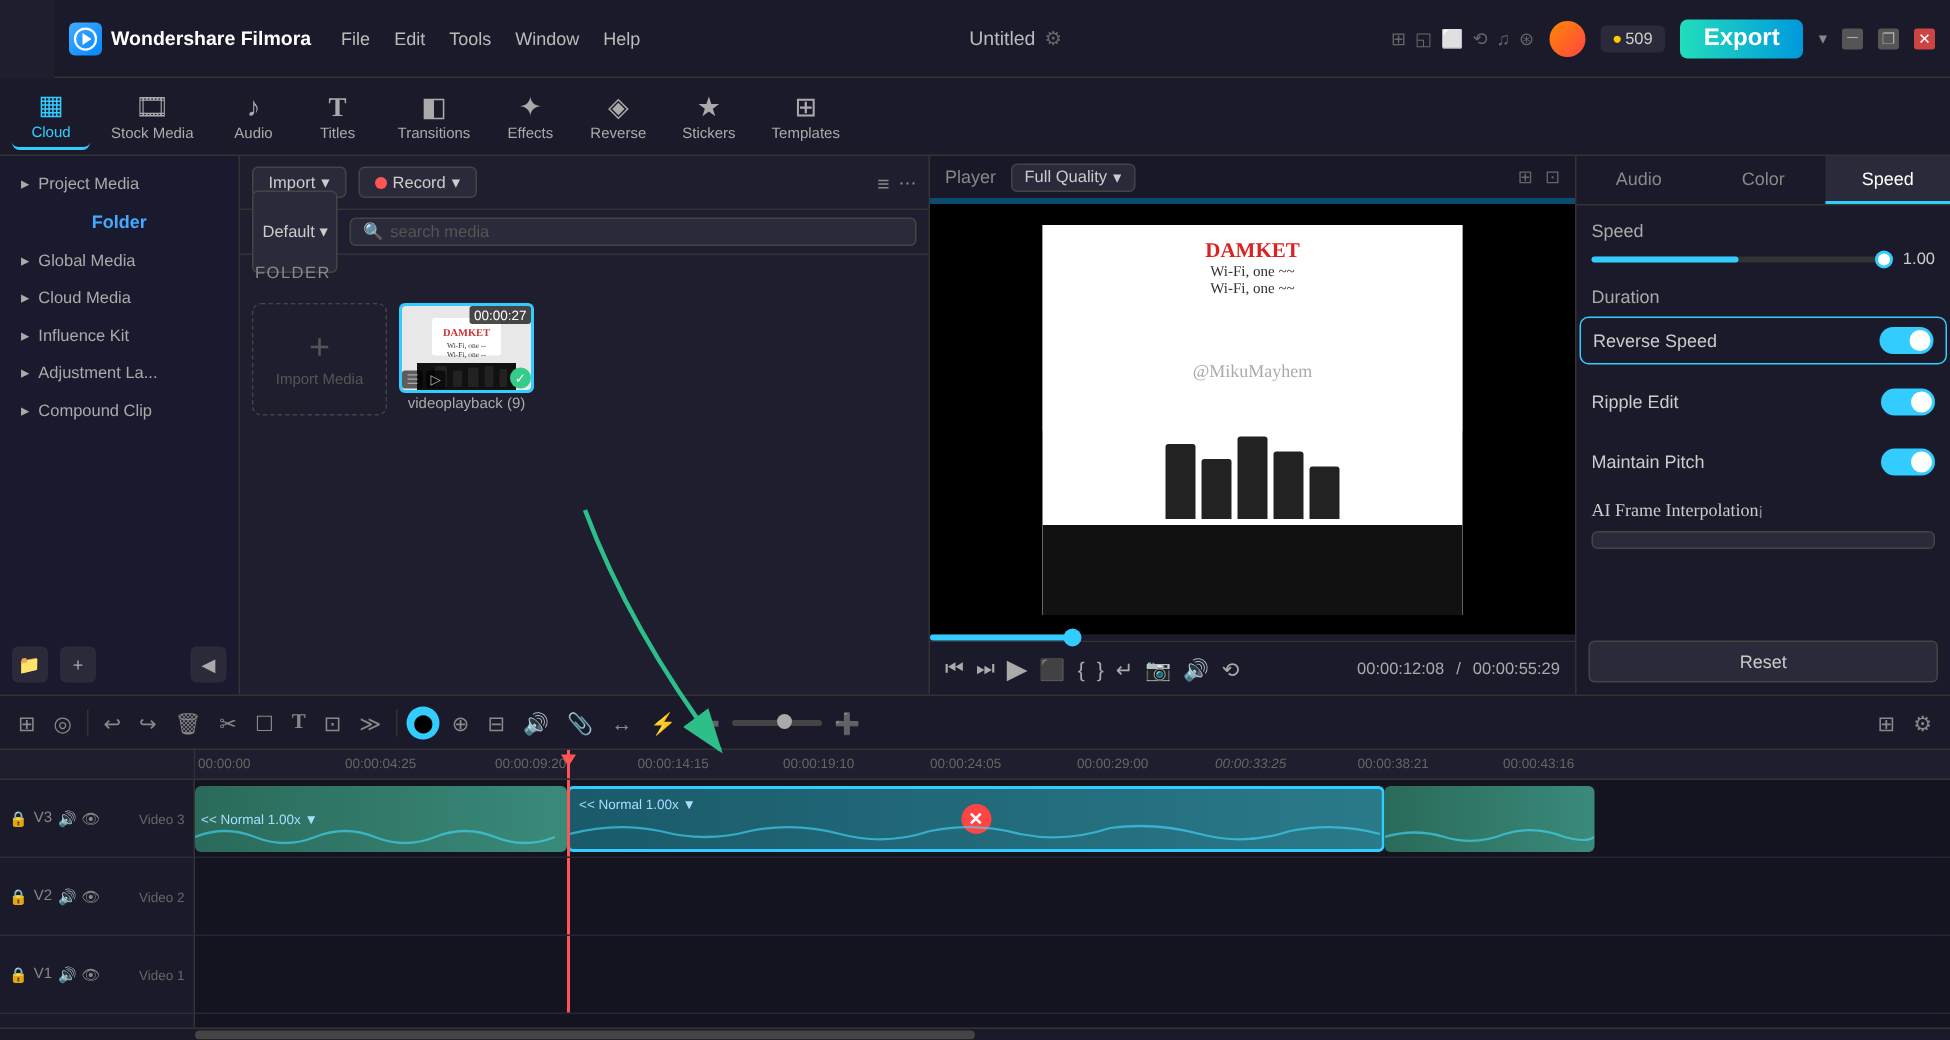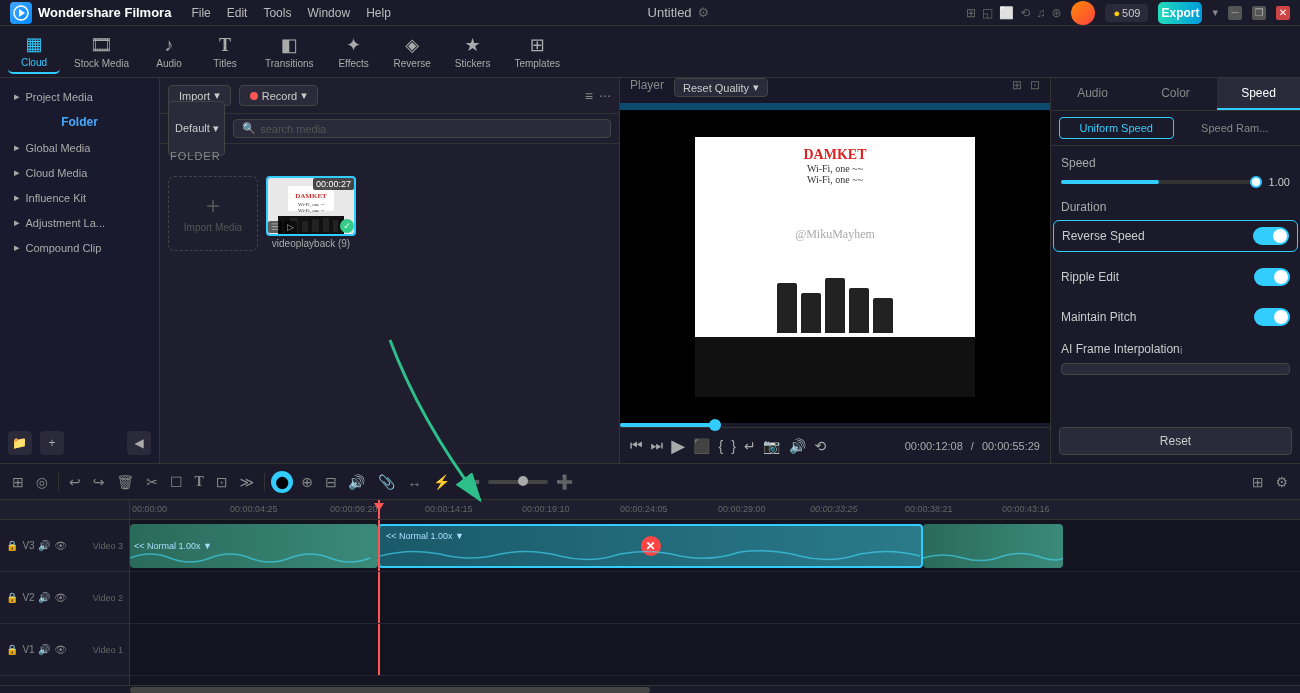--- a/index.html
+++ b/index.html
@@ -1,26 +1,26 @@
 <!DOCTYPE html>
 <html><head>
   <meta charset="utf-8">
   <style>
     * { box-sizing: border-box; margin: 0; padding: 0; }
     body { width: 1300px; height: 693px; overflow: hidden; background: #1e1e2e; color: #ccc; font-family: 'Segoe UI', Arial, sans-serif; font-size: 12px; display: flex; flex-direction: column; }
 
     
-    .top-bar { height: 26px; background: #1a1a2a; display: flex; align-items: center; padding: 0 10px; gap: 12px; border-bottom: 1px solid #333; flex-shrink: 0; }
+    .top-bar { height: 52px; background: #1a1a2a; display: flex; align-items: center; padding: 0 10px; gap: 12px; border-bottom: 1px solid #333; flex-shrink: 0; margin-left: 36px; }
     .app-logo { display: flex; align-items: center; gap: 6px; color: #fff; font-size: 13px; font-weight: bold; }
     .app-logo-icon { width: 22px; height: 22px; background: linear-gradient(135deg, #4af, #08f); border-radius: 4px; display: flex; align-items: center; justify-content: center; font-size: 10px; color: #fff; }
     .menu-items { display: flex; gap: 16px; color: #bbb; font-size: 12px; margin-left: 8px; }
     .menu-item { cursor: pointer; }
     .title-area { flex: 1; text-align: center; color: #bbb; font-size: 13px; display: flex; align-items: center; justify-content: center; gap: 6px; }
     .win-btn { width: 14px; height: 14px; border-radius: 2px; background: #555; cursor: pointer; display: flex; align-items: center; justify-content: center; color: #aaa; font-size: 10px; }
-    .export-btn { background: linear-gradient(90deg, #2db, #09d); color: #fff; border: none; border-radius: 5px; padding: 4px 3px; font-size: 12px; cursor: pointer; font-weight: bold; display: flex; align-items: center; gap: 4px; }
+    .export-btn { background: linear-gradient(90deg, #2db, #09d); color: #fff; border: none; border-radius: 5px; padding: 4px 16px; font-size: 16px; cursor: pointer; font-weight: bold; display: flex; align-items: center; gap: 4px; }
 
     
     .toolbar-row { height: 52px; background: #1a1a2a; display: flex; align-items: center; padding: 0 8px; gap: 4px; border-bottom: 1px solid #333; flex-shrink: 0; }
     .tool-btn { display: flex; flex-direction: column; align-items: center; gap: 2px; padding: 4px 10px; border-radius: 5px; cursor: pointer; color: #aaa; font-size: 10px; min-width: 52px; }
     .tool-btn.active { color: #3cf; border-bottom: 2px solid #3cf; }
     .tool-icon { font-size: 18px; }
 
     
     .main-content { flex: 1; display: flex; overflow: hidden; }
 
@@ -48,21 +48,21 @@
     .media-thumb { width: 90px; position: relative; cursor: pointer; }
     .media-thumb-placeholder { width: 90px; height: 60px; background: #2a2a4a; border-radius: 4px; border: 2px solid #3cf; display: flex; align-items: center; justify-content: center; overflow: hidden; }
     .thumb-badge { position: absolute; top: 2px; right: 2px; background: rgba(0,0,0,0.7); color: #fff; font-size: 9px; padding: 1px 3px; border-radius: 2px; }
     .thumb-check { position: absolute; bottom: 18px; right: 2px; background: #3c8; border-radius: 50%; width: 14px; height: 14px; display: flex; align-items: center; justify-content: center; color: #fff; font-size: 9px; }
     .thumb-icons { position: absolute; bottom: 18px; left: 2px; display: flex; gap: 2px; }
     .thumb-icon { background: rgba(0,0,0,0.6); border-radius: 2px; padding: 1px 3px; color: #aaa; font-size: 9px; }
     .media-thumb-label { font-size: 10px; color: #aaa; text-align: center; margin-top: 2px; overflow: hidden; text-overflow: ellipsis; white-space: nowrap; }
 
     
     .player-panel { flex: 1; background: #181828; display: flex; flex-direction: column; }
-    .player-header { height: 32px; display: flex; align-items: flex-start; padding: 0 10px; gap: 10px; border-bottom: 7px solid #0c4a6e; }
+    .player-header { height: 32px; display: flex; align-items: center; padding: 0 10px; gap: 10px; border-bottom: 4px solid #0c4a6e; }
     .player-label { color: #888; font-size: 12px; }
     .quality-select { background: #2a2a3a; border: 1px solid #444; border-radius: 4px; padding: 2px 8px; color: #ccc; font-size: 11px; cursor: pointer; display: flex; align-items: center; gap: 4px; }
     .player-view-icons { margin-left: auto; display: flex; gap: 8px; color: #666; }
     .player-video { flex: 1; background: #000; display: flex; align-items: center; justify-content: center; overflow: hidden; position: relative; }
     .player-controls { height: 36px; background: #1a1a2a; display: flex; align-items: center; padding: 0 10px; gap: 8px; border-top: 1px solid #333; }
     .time-display { color: #aaa; font-size: 11px; white-space: nowrap; }
     .ctrl-btn { color: #aaa; cursor: pointer; font-size: 14px; }
 
     
     .right-panel { width: 250px; background: #1a1a2a; border-left: 1px solid #333; display: flex; flex-direction: column; flex-shrink: 0; }
@@ -80,21 +80,21 @@
     .slider-handle { width: 12px; height: 12px; background: #fff; border-radius: 50%; position: absolute; right: -6px; top: -4px; border: 2px solid #3cf; }
     .slider-val { color: #ccc; font-size: 11px; min-width: 28px; text-align: right; }
     .duration-box { border: 1px solid #444; border-radius: 4px; padding: 6px 10px; color: #ccc; font-size: 12px; margin-bottom: 12px; cursor: pointer; }
     .toggle-row { display: flex; align-items: center; justify-content: space-between; margin-bottom: 10px; padding: 6px 0; }
     .toggle-label { color: #ccc; font-size: 12px; }
     .toggle { width: 36px; height: 18px; border-radius: 9px; background: #2a2a3a; position: relative; cursor: pointer; transition: background 0.2s; }
     .toggle.on { background: #3cf; }
     .toggle-knob { width: 14px; height: 14px; background: #fff; border-radius: 50%; position: absolute; top: 2px; left: 2px; transition: left 0.2s; }
     .toggle.on .toggle-knob { left: 20px; }
     .toggle-row.highlight { border: 1.5px solid #3cf; border-radius: 6px; padding: 6px 8px; margin: 0 -8px 10px -8px; }
-    .ai-frame-row { display: flex; gap: 0; margin-bottom: 6px; }
+    .ai-frame-row { display: flex; gap: 0; margin-bottom: 6px; font-family: Liberation Serif, serif; }
     .ai-frame-label { color: #ccc; font-size: 12px; }
     .info-icon { color: #888; font-size: 11px; cursor: pointer; }
     .frame-select { width: 100%; background: #2a2a3a; border: 1px solid #444; border-radius: 4px; padding: 5px 8px; color: #ccc; font-size: 11px; cursor: pointer; display: flex; align-items: center; justify-content: space-between; }
     .reset-btn { width: 100%; background: #2a2a3a; border: 1px solid #444; border-radius: 4px; padding: 6px; color: #ccc; font-size: 12px; cursor: pointer; text-align: center; margin-top: auto; }
 
     
     .timeline-area { height: 230px; background: #141420; border-top: 1px solid #333; display: flex; flex-direction: column; flex-shrink: 0; }
     .timeline-toolbar { height: 36px; background: #1a1a2a; display: flex; align-items: center; padding: 0 8px; gap: 4px; border-bottom: 1px solid #333; }
     .tl-btn { color: #888; font-size: 14px; cursor: pointer; padding: 2px 4px; border-radius: 3px; }
     .tl-separator { width: 1px; height: 18px; background: #333; margin: 0 2px; }
@@ -304,21 +304,21 @@
         </div>
         <div class="media-thumb-label">videoplayback (9)</div>
       </div>
     </div>
   </div>
 
   <div class="player-panel">
     <div class="player-header">
       <span class="player-label">Player</span>
       <div class="quality-select">
-        <span>Reset Quality</span>
+        <span>Full Quality</span>
         <span>▾</span>
       </div>
       <div class="player-view-icons">
         <span>⊞</span>
         <span>⊡</span>
       </div>
     </div>
     <div class="player-video">
       <div class="video-placeholder">
         <div class="video-top">
@@ -359,24 +359,20 @@
       <span class="time-display"> / </span>
       <span class="time-display">00:00:55:29</span>
     </div>
   </div>
 
   <div class="right-panel">
     <div class="right-tabs">
       <div class="right-tab">Audio</div>
       <div class="right-tab">Color</div>
       <div class="right-tab speed-active">Speed</div>
-    </div>
-    <div class="speed-subtabs">
-      <div class="speed-subtab active">Uniform Speed</div>
-      <div class="speed-subtab">Speed Ram...</div>
     </div>
     <div class="right-content">
       <div class="section-label">Speed</div>
       <div class="slider-row">
         <div class="slider">
           <div class="slider-fill" style="width:50%;">
             <div class="slider-handle"></div>
           </div>
         </div>
         <span class="slider-val">1.00</span>

